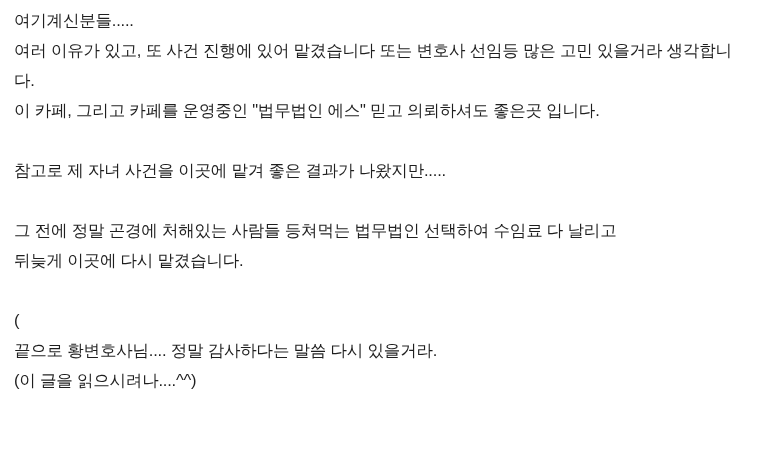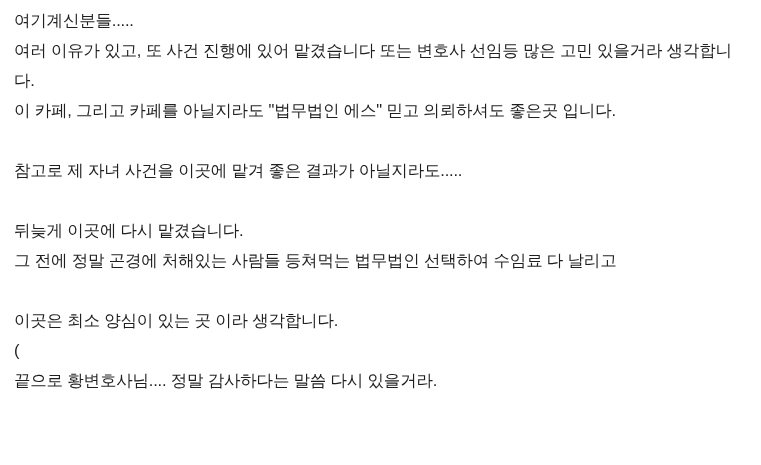--- a/index.html
+++ b/index.html
@@ -31,23 +31,23 @@
     white-space: pre-wrap;
     font-weight: 400;
   }
 </style>
 </head>
 <body>
 
 <article class="post-body">
   <p class="post-line">여기계신분들.....</p>
   <p class="post-line">여러 이유가 있고, 또 사건 진행에 있어 맡겼습니다 또는 변호사 선임등 많은 고민 있을거라 생각합니다.</p>
-  <p class="post-line">이 카페, 그리고 카페를 아닐지라도 "법무법인 에스" 믿고 의뢰하셔도 좋은곳 입니다.</p>
+  <p class="post-line">이 카페, 그리고 카페를 운영중인 "법무법인 에스" 믿고 의뢰하셔도 좋은곳 입니다.</p>
   <p class="post-line"></p>
-  <p class="post-line">참고로 제 자녀 사건을 이곳에 맡겨 좋은 결과가 아닐지라도.....</p>
+  <p class="post-line">참고로 제 자녀 사건을 이곳에 맡겨 좋은 결과가 나왔지만.....</p>
   <p class="post-line"></p>
+  <p class="post-line">그 전에 정말 곤경에 처해있는 사람들 등쳐먹는 법무법인 선택하여 수임료 다 날리고</p>
   <p class="post-line">뒤늦게 이곳에 다시 맡겼습니다.</p>
-  <p class="post-line">그 전에 정말 곤경에 처해있는 사람들 등쳐먹는 법무법인 선택하여 수임료 다 날리고</p>
   <p class="post-line"></p>
-  <p class="post-line">이곳은 최소 양심이 있는 곳 이라 생각합니다.</p>
   <p class="post-line">(</p>
   <p class="post-line">끝으로 황변호사님.... 정말 감사하다는 말씀 다시 있을거라.</p>
+  <p class="post-line">(이 글을 읽으시려나....^^)</p>
 </article>
 
 </body></html>

